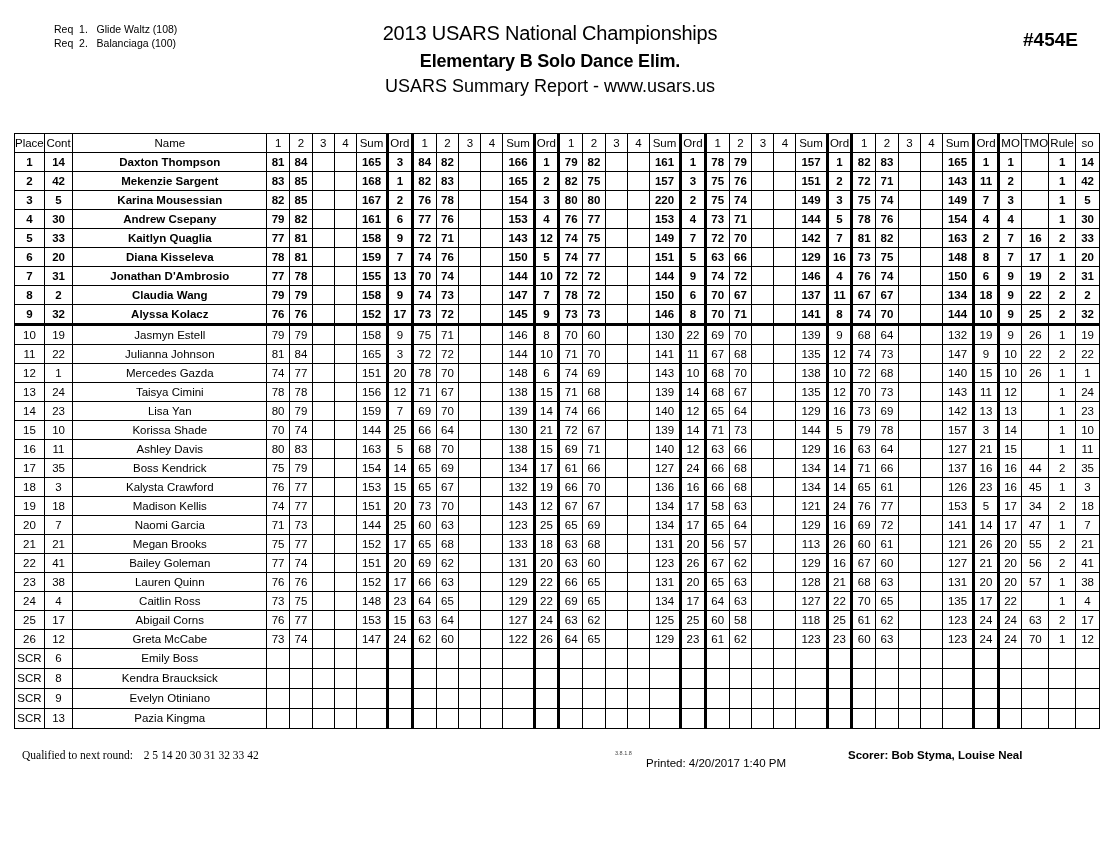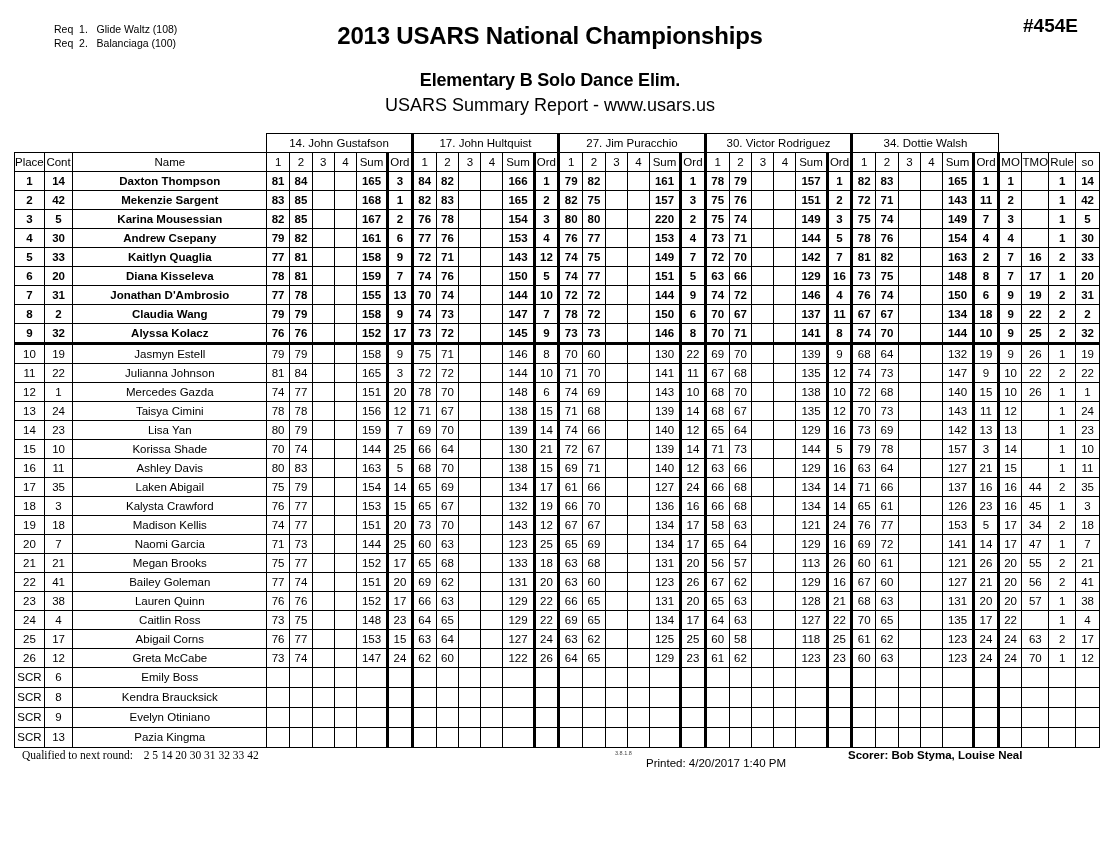--- a/index.html
+++ b/index.html
@@ -3,25 +3,25 @@
 <meta charset="utf-8">
 <style>
   html,body{margin:0;padding:0;background:#fff;}
   body{width:1100px;height:850px;font-family:"Liberation Sans",sans-serif;color:#000;position:relative;overflow:hidden;}
   .page{position:relative;width:1100px;height:850px;}
 
   
   .reqs{position:absolute;left:14px;top:22px;font-size:10.5px;line-height:14px;}
   .reqs div{white-space:pre;padding-left:40px;}
   .titles{position:absolute;left:0;top:22px;width:1100px;text-align:center;}
-  .t1{font-size:24px;font-weight:bold;letter-spacing:-0.2px;}
+  .t1{font-size:20px;font-weight:normal;letter-spacing:-0.2px;}
   .t2{font-size:14.5px;margin-top:2px;}
-  .t3{font-size:18px;font-weight:bold;margin-top:20px;letter-spacing:-0.2px;}
+  .t3{font-size:18px;font-weight:bold;margin-top:6px;letter-spacing:-0.2px;}
   .t4{font-size:18px;margin-top:4px;}
-  .eventno{position:absolute;right:22px;top:15px;font-size:19px;font-weight:bold;}
+  .eventno{position:absolute;right:22px;top:29px;font-size:19px;font-weight:bold;}
 
   
   .grid{position:absolute;left:14px;top:133px;border-collapse:collapse;table-layout:fixed;}
   .grid td,.grid th{border:1px solid #000;padding:0;font-weight:normal;font-size:11.5px;
       height:18px;line-height:18px;text-align:center;vertical-align:middle;
       font-family:"Liberation Sans",sans-serif;}
 
   
   .w-place{width:28px;}
   .w-cont{width:28px;}
@@ -67,29 +67,20 @@
     <div class="t1">2013 USARS National Championships</div>
     <div class="t3">Elementary B Solo Dance Elim.</div>
     <div class="t4">USARS Summary Report - www.usars.us</div>
   </div>
 
   <div class="eventno">#454E</div>
 
   <table class="grid">
     <thead>
       <tr>
-          <td colspan="3" class="hdr-blank"></td>
-          <td colspan="6" class="hdr-judge">14.   John Gustafson</td>
-          <td colspan="6" class="hdr-judge judge-start">17.   John Hultquist</td>
-          <td colspan="6" class="hdr-judge judge-start">27.   Jim Puracchio</td>
-          <td colspan="6" class="hdr-judge judge-start">30.   Victor Rodriguez</td>
-          <td colspan="6" class="hdr-judge judge-start">34.   Dottie Walsh</td>
-          <td colspan="4" class="hdr-blank"></td>
-        </tr>
-      <tr>
           <td class="hdr-sub w-place">Place</td>
           <td class="hdr-sub w-cont">Cont</td>
           <td class="hdr-sub w-name name-cell">Name</td>
           <td class="hdr-sub w-sc">1</td>
           <td class="hdr-sub w-sc">2</td>
           <td class="hdr-sub w-sc">3</td>
           <td class="hdr-sub w-sc">4</td>
           <td class="hdr-sub w-sum">Sum</td>
           <td class="hdr-sub w-ord ord-cell">Ord</td>
           <td class="hdr-sub w-sc judge-start">1</td>
@@ -743,21 +734,21 @@
           <td class="w-sum">127</td>
           <td class="w-ord ord-cell">21</td>
           <td class="w-mo">15</td>
           <td class="w-tmo"></td>
           <td class="w-rule">1</td>
           <td class="w-so">11</td>
         </tr>
         <tr class="">
           <td class="w-place">17</td>
           <td class="w-cont">35</td>
-          <td class="w-name name-cell">Laken Abigail</td>
+          <td class="w-name name-cell">Boss Kendrick</td>
           <td class="w-sc">75</td>
           <td class="w-sc">79</td>
           <td class="w-sc"></td>
           <td class="w-sc"></td>
           <td class="w-sum">154</td>
           <td class="w-ord ord-cell">14</td>
           <td class="w-sc judge-start">65</td>
           <td class="w-sc">69</td>
           <td class="w-sc"></td>
           <td class="w-sc"></td>

